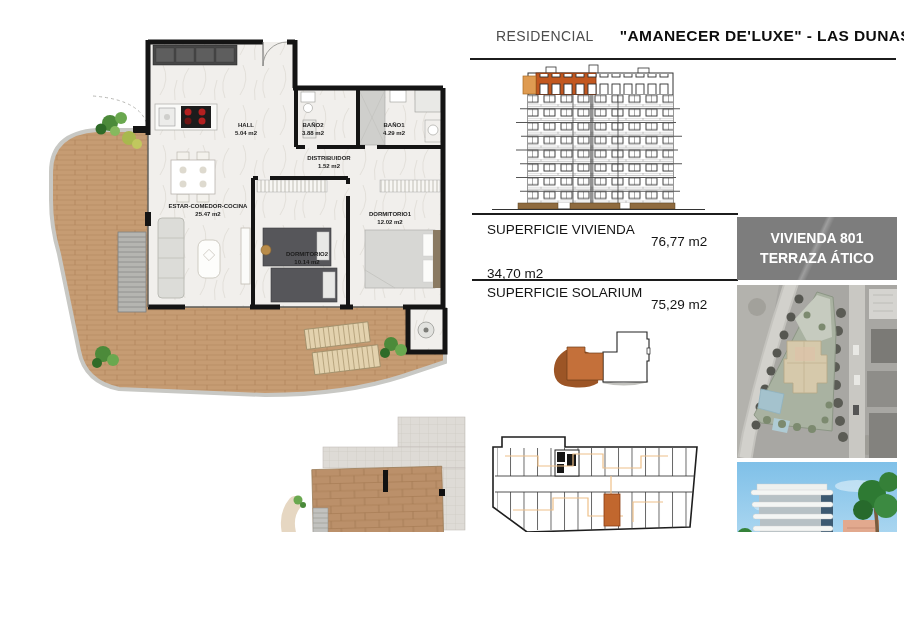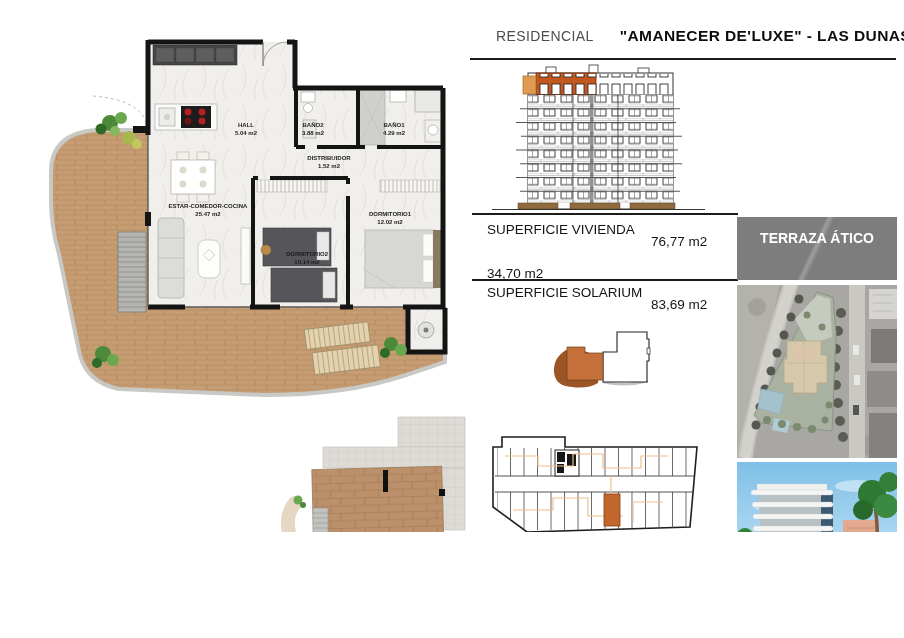--- a/index.html
+++ b/index.html
@@ -303,26 +303,27 @@
   <div class="sumtbl">
     <div class="row">
       <span class="lbl">SUPERFICIE VIVIENDA</span>
       <span class="val">76,77 m2</span>
     </div>
     <div class="row">
       <span class="val">34,70 m2</span>
     </div>
     <div class="row">
       <span class="lbl">SUPERFICIE SOLARIUM</span>
-      <span class="val">83,69 m2</span>
+      <span class="val">75,29 m2</span>
     </div>
   </div>
   <div class="rule" style="left:472px;top:279px;width:266px;height:1.5px;"></div>
 
   <div class="badge">
+    <div>VIVIENDA 801</div>
     <div>TERRAZA ÁTICO</div>
   </div>
 
   <svg class="abs" style="left:548px;top:328px;" width="105" height="70" viewBox="0 0 105 70">
     <path d="M18,22 Q5,30 6,44 Q7,58 24,59 Q40,61 50,55 L52,30 Q36,20 18,22 Z" fill="#9c5526"></path>
     <path d="M55,54 Q78,59 100,53" fill="none" stroke="#c2c2be" stroke-width="2.5"></path>
     <path d="M69,4 H99 V11 H101 V33 H99 V54 H55 V24 H69 Z" fill="#ffffff" stroke="#222" stroke-width="1.1"></path>
     <rect x="99" y="20" width="3" height="6" fill="#fff" stroke="#222" stroke-width="0.7"></rect>
     <path d="M19,19 H37 V25 H55 V52 H19 Z" fill="#c4703a" stroke="#6e3c1a" stroke-width="0.7"></path>
   </svg>

